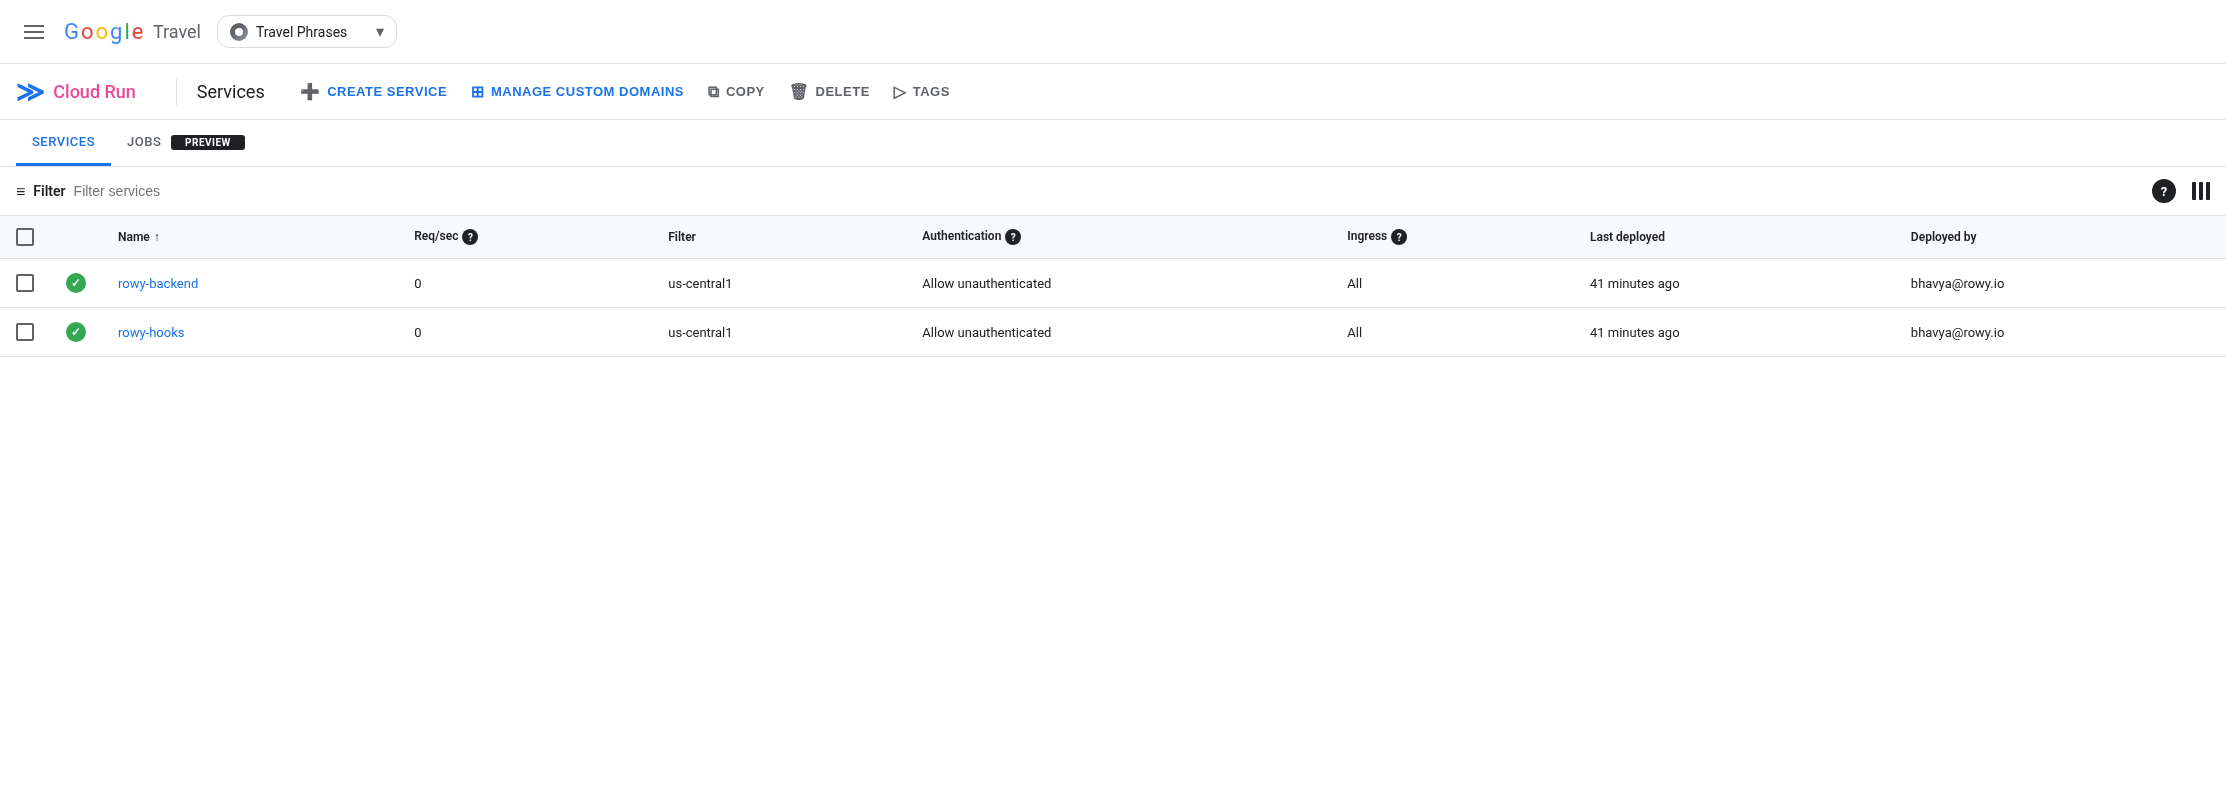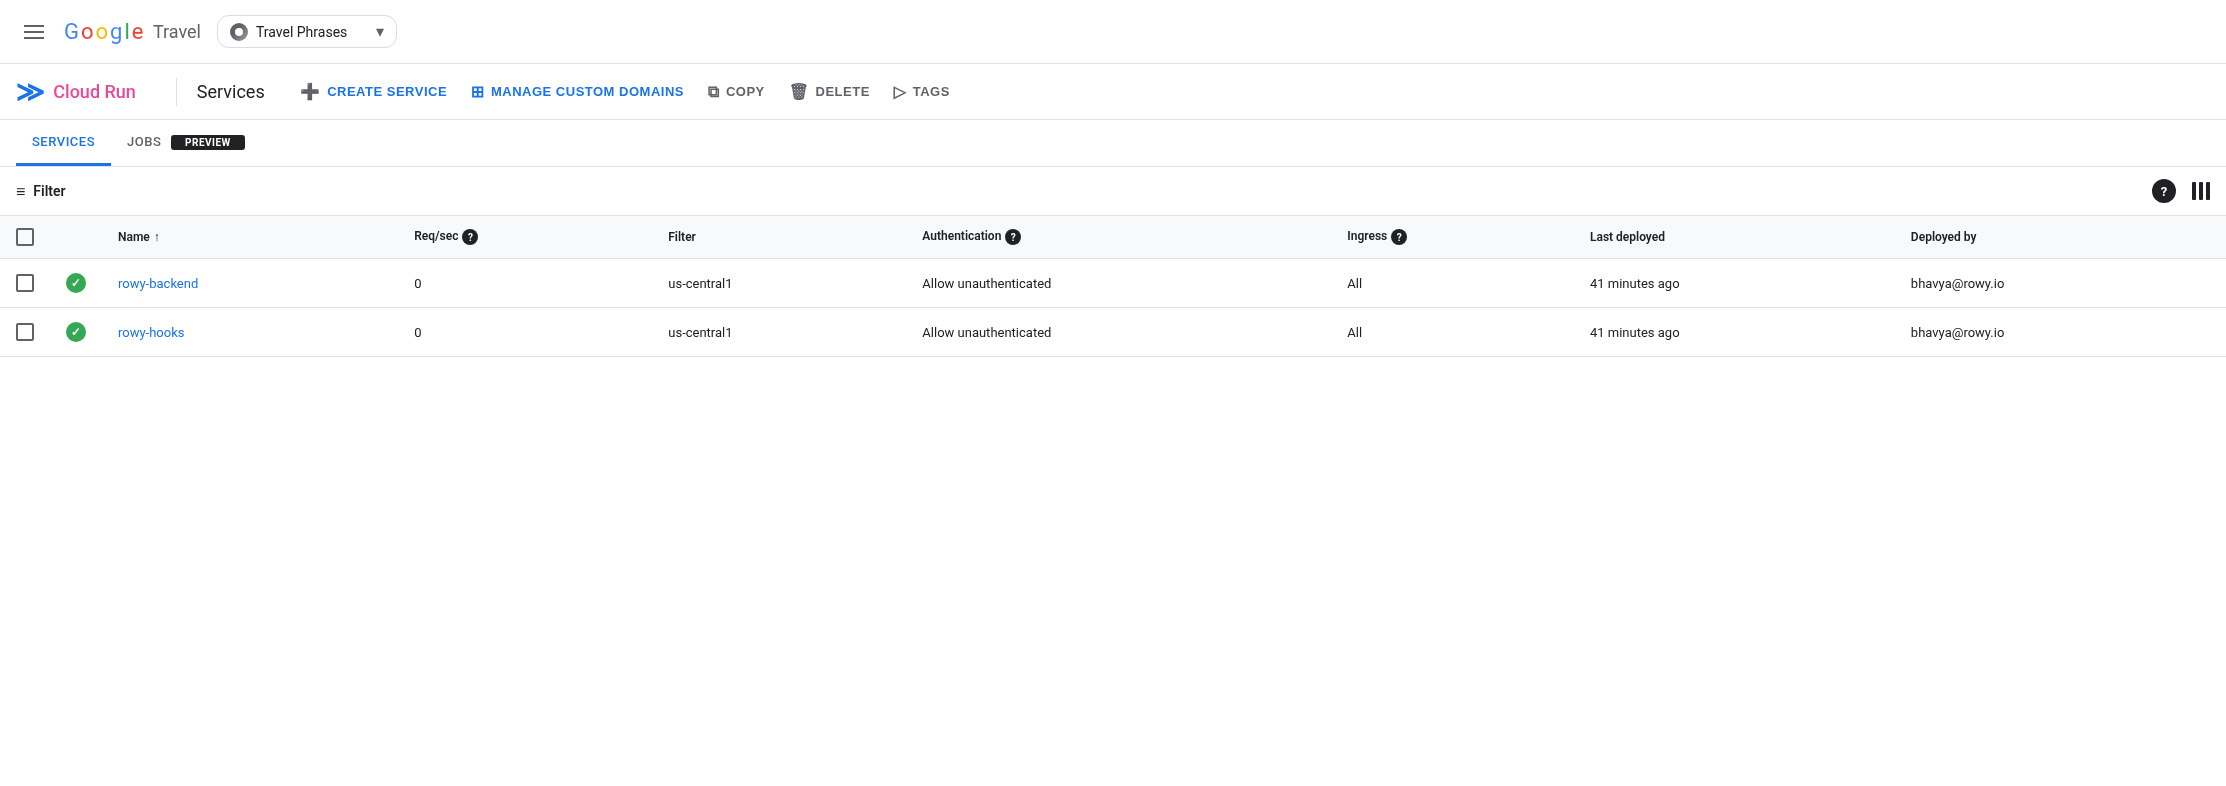--- a/index.html
+++ b/index.html
@@ -275,20 +275,21 @@
   </div>
   <div class="tab">
     <span>JOBS</span>
     <span class="tab-badge">PREVIEW</span>
   </div>
 </div>
 
 <div class="filter-bar">
   <span class="filter-icon">≡</span>
   <span class="filter-label">Filter</span>
+  <input class="filter-input" type="text" placeholder="Filter services" style="">
   <div class="filter-bar-right">
     <div class="help-circle">?</div>
     <div class="column-icon">
       <span></span>
         <span></span>
         <span></span>
     </div>
   </div>
 </div>
 

